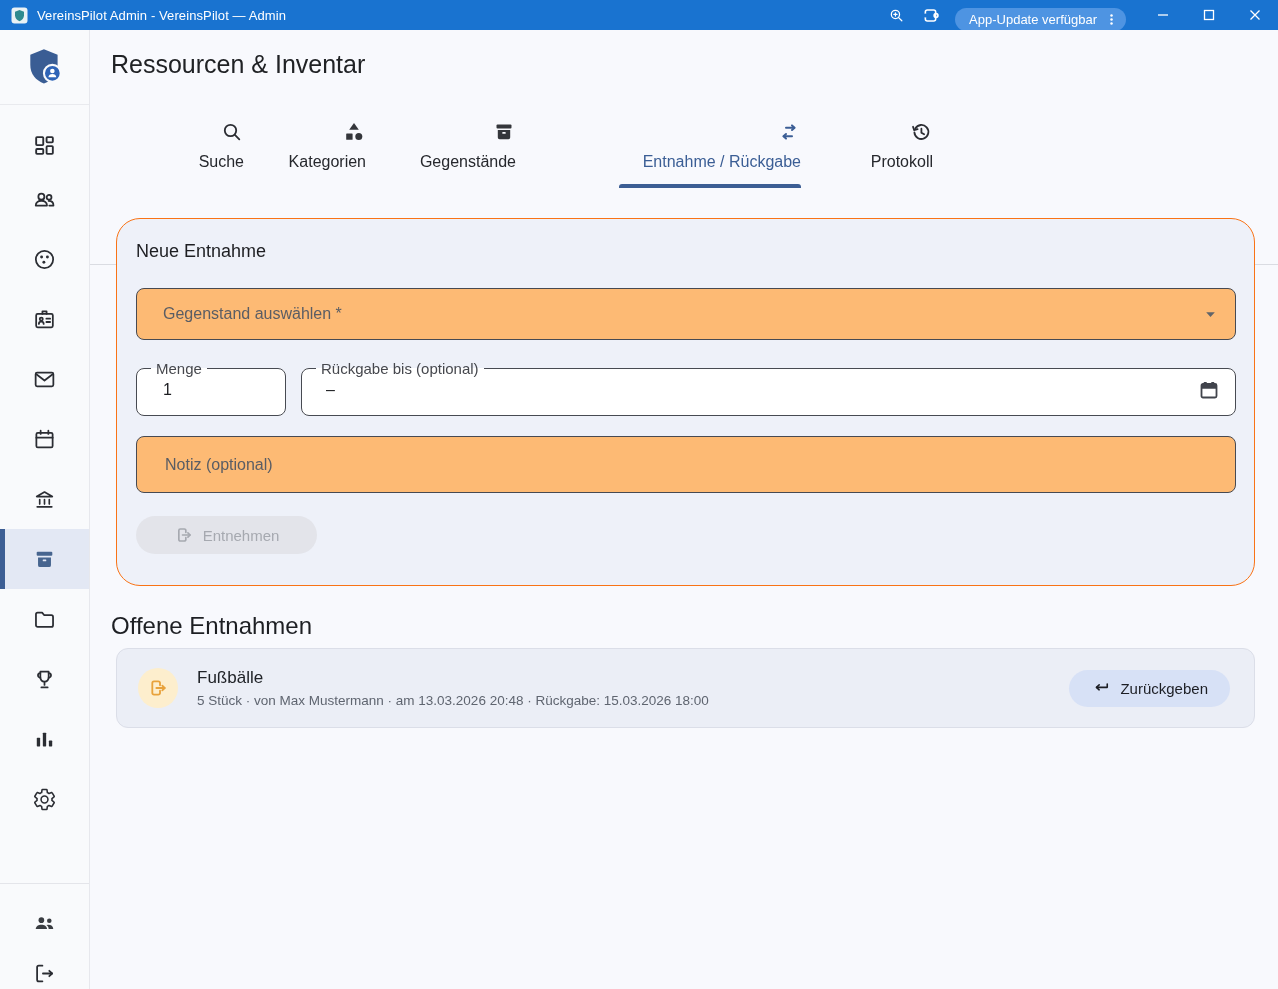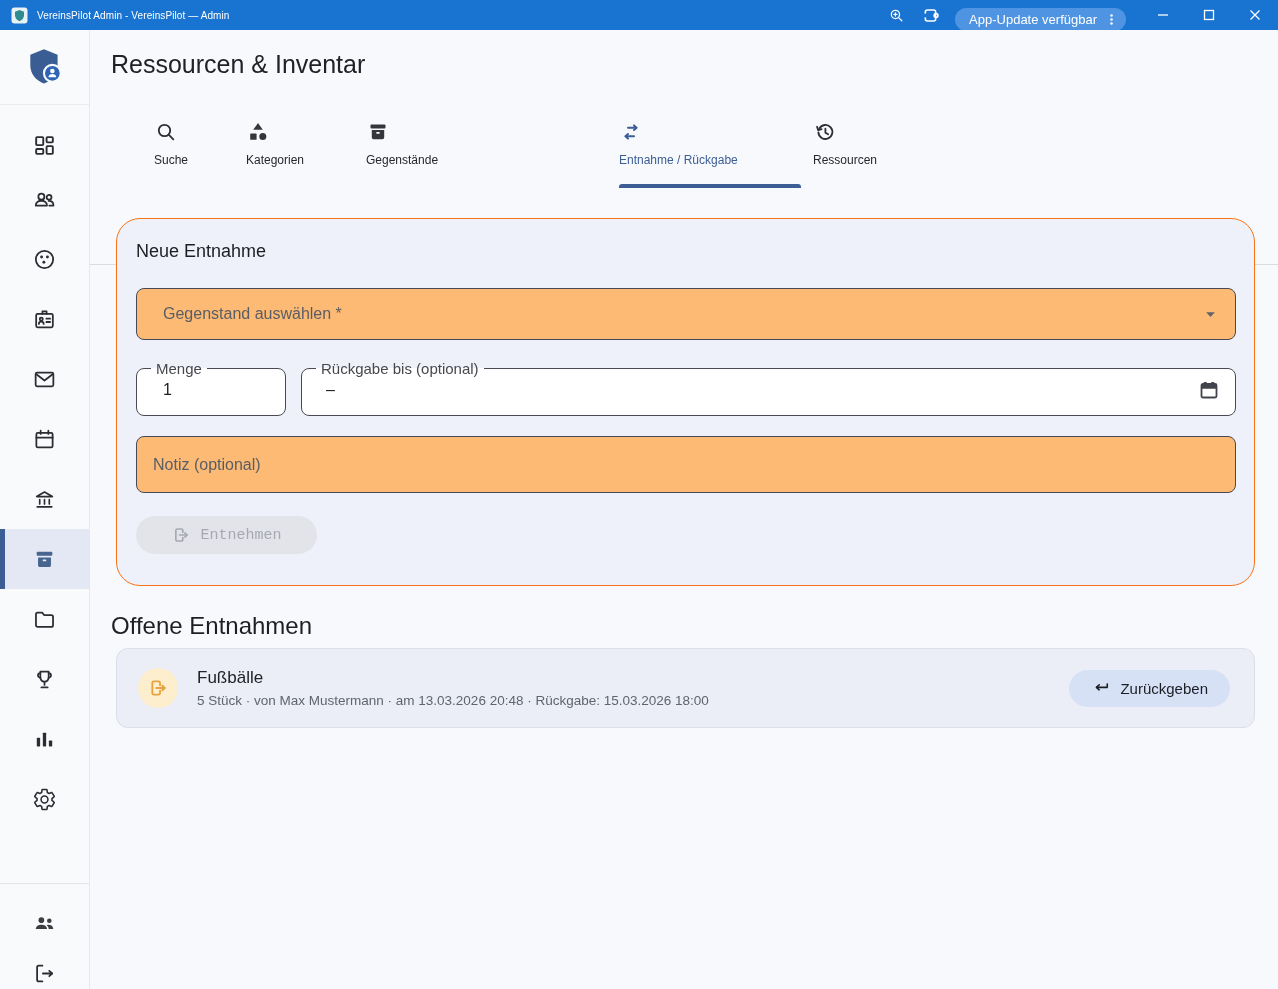--- a/index.html
+++ b/index.html
@@ -2,21 +2,21 @@
 <html><head>
 <meta charset="utf-8">
 <style>
   html,body{margin:0;padding:0;background:#e9eaee;font-family:"Liberation Sans",sans-serif;}
   *{box-sizing:border-box;}
   .app{position:relative;width:1278px;height:989px;background:#f8f9fd;overflow:hidden;}
 
   
   .titlebar{position:absolute;left:0;top:0;width:1278px;height:30px;background:#1973d0;display:flex;align-items:center;color:#fff;}
   .tb-appicon{width:17px;height:17px;margin:0 9px 0 11px;flex:0 0 auto;}
-  .tb-title{font-size:10px;letter-spacing:.1px;white-space:nowrap;}
+  .tb-title{font-size:13px;letter-spacing:.1px;white-space:nowrap;}
   .tb-spacer{flex:1;}
   .tb-iconbtn{width:34px;height:30px;display:flex;align-items:center;justify-content:center;cursor:default;}
   .tb-pill{height:23px;margin:8px 14px 0 8px;padding:0 7px 0 14px;background:#4e94e2;border-radius:12px;display:flex;align-items:center;gap:7px;font-size:13px;color:#fff;white-space:nowrap;}
   .tb-win{width:46px;height:30px;display:flex;align-items:center;justify-content:center;}
 
   
   .sidebar{position:absolute;left:0;top:30px;width:90px;height:959px;background:#f9fafc;border-right:1px solid #e7e8ed;display:flex;flex-direction:column;}
   .sb-logo{height:75px;border-bottom:1px solid #e9eaee;display:flex;align-items:center;justify-content:center;flex:0 0 auto;}
   .sb-nav{display:flex;flex-direction:column;flex:0 0 auto;}
   .sb-item{height:60px;display:flex;align-items:center;justify-content:center;position:relative;color:#2b2d33;cursor:pointer;}
@@ -27,41 +27,41 @@
   .sb-footer{display:flex;flex-direction:column;}
   .sb-footer .sb-item{height:50px;}
   .sb-footer .sb-item.f1{margin-top:14px;}
 
   
   .main{position:absolute;left:90px;top:30px;width:1188px;height:959px;background:#f8f9fd;}
   .page-title{position:absolute;left:21px;top:20px;font-size:25px;color:#202225;font-weight:400;}
 
   .tabstrip{position:absolute;left:0;top:76px;width:1188px;height:82px;}
   .tabstrip-border{position:absolute;left:0;top:158px;width:1188px;border-top:1px solid #dadce2;}
-  .tab{position:absolute;top:0;height:82px;display:flex;flex-direction:column;align-items:flex-start;padding-top:14px;gap:9px;color:#26282d;font-size:12px;cursor:pointer;}
+  .tab{position:absolute;top:0;height:82px;display:flex;flex-direction:column;align-items:flex-end;padding-top:14px;gap:9px;color:#26282d;font-size:16px;cursor:pointer;}
   .tab .tab-label{white-space:nowrap;}
   .tab.active{color:#3b5e95;}
   .tab-indicator{position:absolute;left:0;bottom:0;width:100%;height:4px;background:#3c5e94;border-radius:3px 3px 0 0;}
 
   
   .card-form{position:absolute;left:26px;top:188px;width:1139px;height:368px;background:#eef1f9;border:1px solid #f97316;border-radius:24px;}
   .card-form-title{position:absolute;left:19px;top:22px;font-size:18px;color:#1d1e22;}
   .field{background:#fdba74;border:1.6px solid #474a52;border-radius:8px;position:absolute;display:flex;align-items:center;}
   .select-field{left:19px;top:69px;width:1100px;height:52px;padding:0 18px 0 26px;cursor:pointer;}
   .select-value{font-size:16px;color:#5a5d64;flex:1;}
   .fieldset{position:absolute;margin:0;background:#fff;border:1.6px solid #474a52;border-radius:8px;padding:0;}
   .fieldset legend{margin-left:14px;padding:0 5px;font-size:15px;color:#46484e;line-height:13px;}
   .fs-menge{left:19px;top:143px;width:150px;height:54px;}
   .fs-date{left:184px;top:143px;width:935px;height:54px;}
   .fs-inner{display:flex;align-items:center;height:30px;padding:0 14px 0 24px;}
   .fs-value{font-size:16px;color:#1c1d21;flex:1;border:0;outline:0;background:transparent;font-family:"Liberation Sans",sans-serif;width:80px;}
-  .note-field{left:19px;top:217px;width:1100px;height:57px;padding:0 14px;}
+  .note-field{left:19px;top:217px;width:1100px;height:57px;padding:0 26px;}
   .note-input{border:0;outline:0;background:transparent;font-size:16px;color:#1c1d21;width:100%;font-family:"Liberation Sans",sans-serif;}
   .note-input::placeholder{color:#5a5d64;opacity:1;}
-  .btn-submit{position:absolute;left:19px;top:297px;width:181px;height:38px;border:0;border-radius:19px;background:#e3e4ea;color:#a6a9b0;font-size:15px;display:flex;align-items:center;justify-content:center;gap:9px;font-family:Liberation Mono, monospace;}
+  .btn-submit{position:absolute;left:19px;top:297px;width:181px;height:38px;border:0;border-radius:19px;background:#e3e4ea;color:#a6a9b0;font-size:15px;display:flex;align-items:center;justify-content:center;gap:9px;font-family:Liberation Sans, sans-serif;}
 
   
   .section-title{position:absolute;left:21px;top:582px;font-size:24px;color:#1d1f23;}
   .card-entry{position:absolute;left:26px;top:618px;width:1139px;height:80px;background:#ebeef6;border:1px solid #dbdee8;border-radius:12px;display:flex;align-items:center;padding:0 24px 0 21px;gap:19px;}
   .entry-avatar{width:40px;height:40px;border-radius:50%;background:#fdeecd;display:flex;align-items:center;justify-content:center;color:#e8a23c;flex:0 0 auto;}
   .entry-texts{display:flex;flex-direction:column;gap:5px;min-width:0;}
   .entry-title{font-size:17px;color:#202328;font-weight:500;}
   .entry-details{font-size:13.5px;color:#5f6570;}
   .btn-return{margin-left:auto;height:37px;padding:0 22px;border:0;border-radius:19px;background:#d7e1f6;color:#1c1e24;font-size:15px;display:flex;align-items:center;gap:9px;font-family:"Liberation Sans",sans-serif;cursor:pointer;}
 
@@ -273,21 +273,21 @@
             <rect x="10.3" y="12" width="3.4" height="1.7" rx="0.5" fill="#f8f9fd"></rect>
           </svg>
         <span class="tab-label">Gegenstände</span>
       </div>
       <div class="tab" style="left:723px;width:120px;">
         <svg viewBox="0 0 24 24" width="24" height="24" fill="none" stroke="#2b2d33" stroke-width="1.8" stroke-linecap="round" stroke-linejoin="round">
             <path d="M5.4 12.4 a7 7 0 1 0 .9-3.9"></path>
             <path d="M4 6.8 L5.2 10.1 L8.6 9.2"></path>
             <path d="M12.4 8.7 v4 l2.7 1.6"></path>
           </svg>
-        <span class="tab-label">Ressourcen</span>
+        <span class="tab-label">Protokoll</span>
       </div>
       <div class="tabstrip-border"></div>
     </div>
 
     <div class="card-form">
       <div class="card-form-title">Neue Entnahme</div>
 
       <div class="field select-field">
         <span class="select-value">Gegenstand auswählen *</span>
         <svg viewBox="0 0 12 12" width="13" height="13" fill="#606469">

